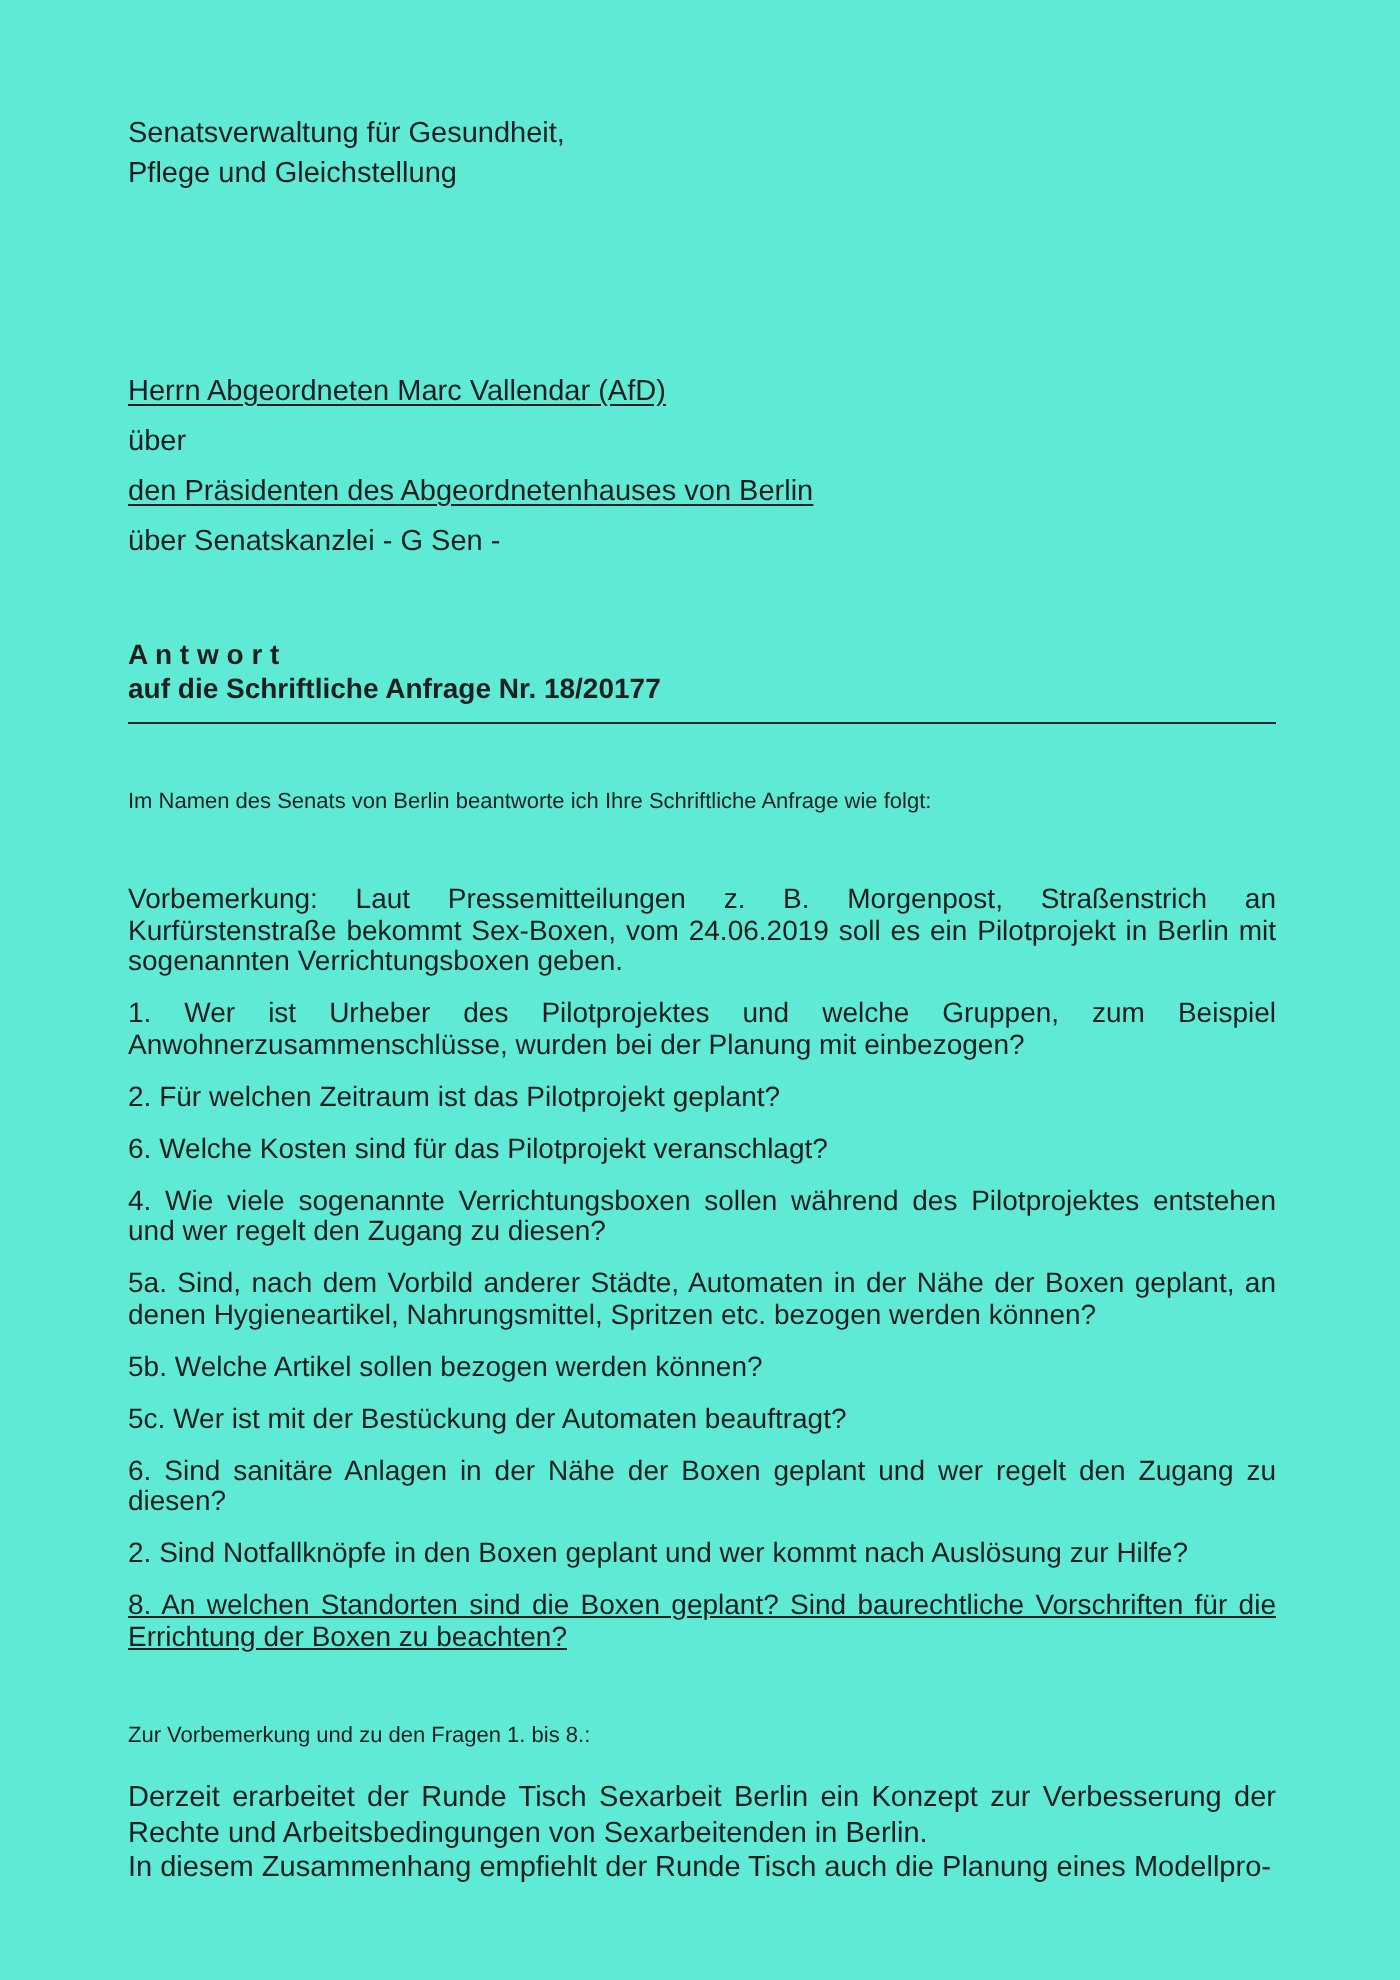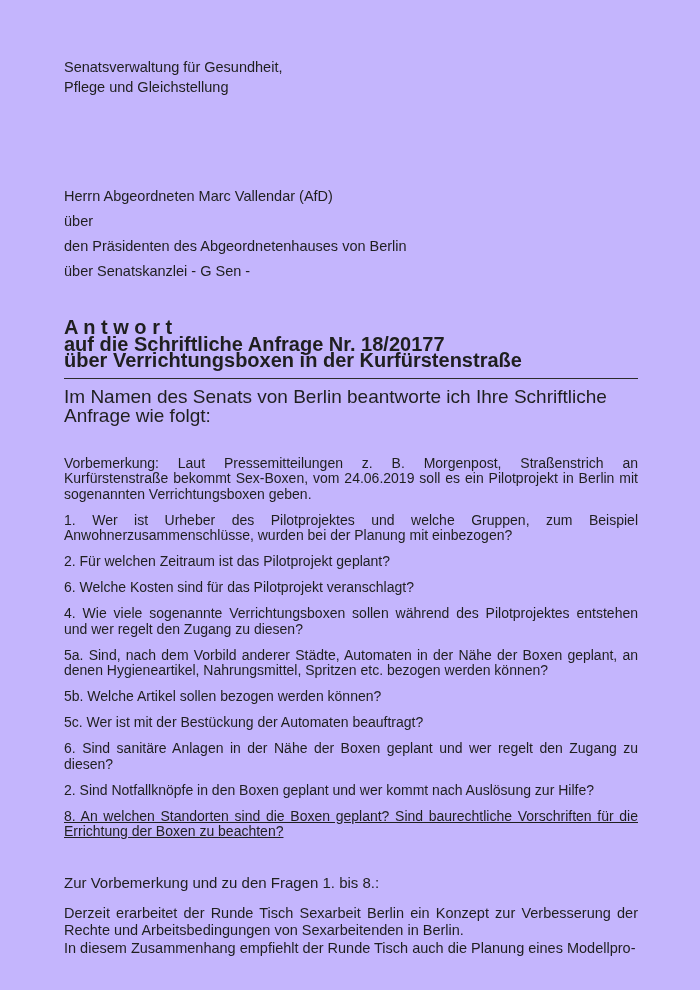--- a/index.html
+++ b/index.html
@@ -13,71 +13,72 @@
     overflow: hidden;
     font-family: "Liberation Sans", sans-serif;
     color: #1f1f1f;
     -webkit-font-smoothing: antialiased;
   }
   .page {
     box-sizing: border-box;
     width: 700px;
     height: 990px;
     padding: 0 62px 0 64px;
-    background: #c4b5fd;
+    background: #5eead4;
   }
   .sender {
     padding-top: 57px;
     font-size: 14.5px;
     line-height: 20px;
   }
   .recipient {
     margin-top: 87px;
   }
   .recipient p {
     margin: 0;
     font-size: 14.5px;
     line-height: 25px;
   }
   .u {
+    text-decoration: underline;
     text-underline-offset: 2px;
   }
   .subject {
     margin-top: 35px;
-    font-size: 20px;
+    font-size: 14px;
     font-weight: bold;
     line-height: 16.5px;
   }
   .rule {
     margin-top: 9px;
     border: 0;
     border-top: 1.5px solid #2b2b2b;
     width: 100%;
   }
   .intro {
-    margin: 8px 0 0 0;
-    font-size: 19px;
+    margin: 30px 0 0 0;
+    font-size: 11px;
     line-height: 19px;
   }
   .inquiry {
     margin-top: 31px;
     font-size: 14px;
   }
   .inquiry p {
     margin: 0 0 10.5px 0;
     line-height: 15.5px;
     text-align: justify;
   }
   .inquiry p:last-child {
     margin-bottom: 0;
     text-decoration: underline;
   }
   .answer-heading {
     margin: 33px 0 0 0;
-    font-size: 15px;
+    font-size: 11px;
     line-height: 19px;
   }
   .answer {
     margin-top: 13px;
   }
   .answer p {
     margin: 0;
     font-size: 14.5px;
     line-height: 17.5px;
   }
@@ -98,21 +99,20 @@
   <div class="recipient">
     <p class="u">Herrn Abgeordneten Marc Vallendar (AfD)</p>
     <p>über</p>
     <p class="u">den Präsidenten des Abgeordnetenhauses von Berlin</p>
     <p>über Senatskanzlei - G Sen -</p>
   </div>
 
   <div class="subject">
     <div>A n t w o r t</div>
     <div>auf die Schriftliche Anfrage Nr. 18/20177</div>
-    <div>über Verrichtungsboxen in der Kurfürstenstraße</div>
   </div>
 
   <hr class="rule">
 
   <p class="intro">Im Namen des Senats von Berlin beantworte ich Ihre Schriftliche Anfrage wie folgt:</p>
 
   <div class="inquiry">
     <p>Vorbemerkung: Laut Pressemitteilungen z. B. Morgenpost, Straßenstrich an Kurfürstenstraße bekommt Sex-Boxen, vom 24.06.2019 soll es ein Pilotprojekt in Berlin mit sogenannten Verrichtungsboxen geben.</p>
     <p>1. Wer ist Urheber des Pilotprojektes und welche Gruppen, zum Beispiel Anwohnerzusammenschlüsse, wurden bei der Planung mit einbezogen?</p>
     <p>2. Für welchen Zeitraum ist das Pilotprojekt geplant?</p>

